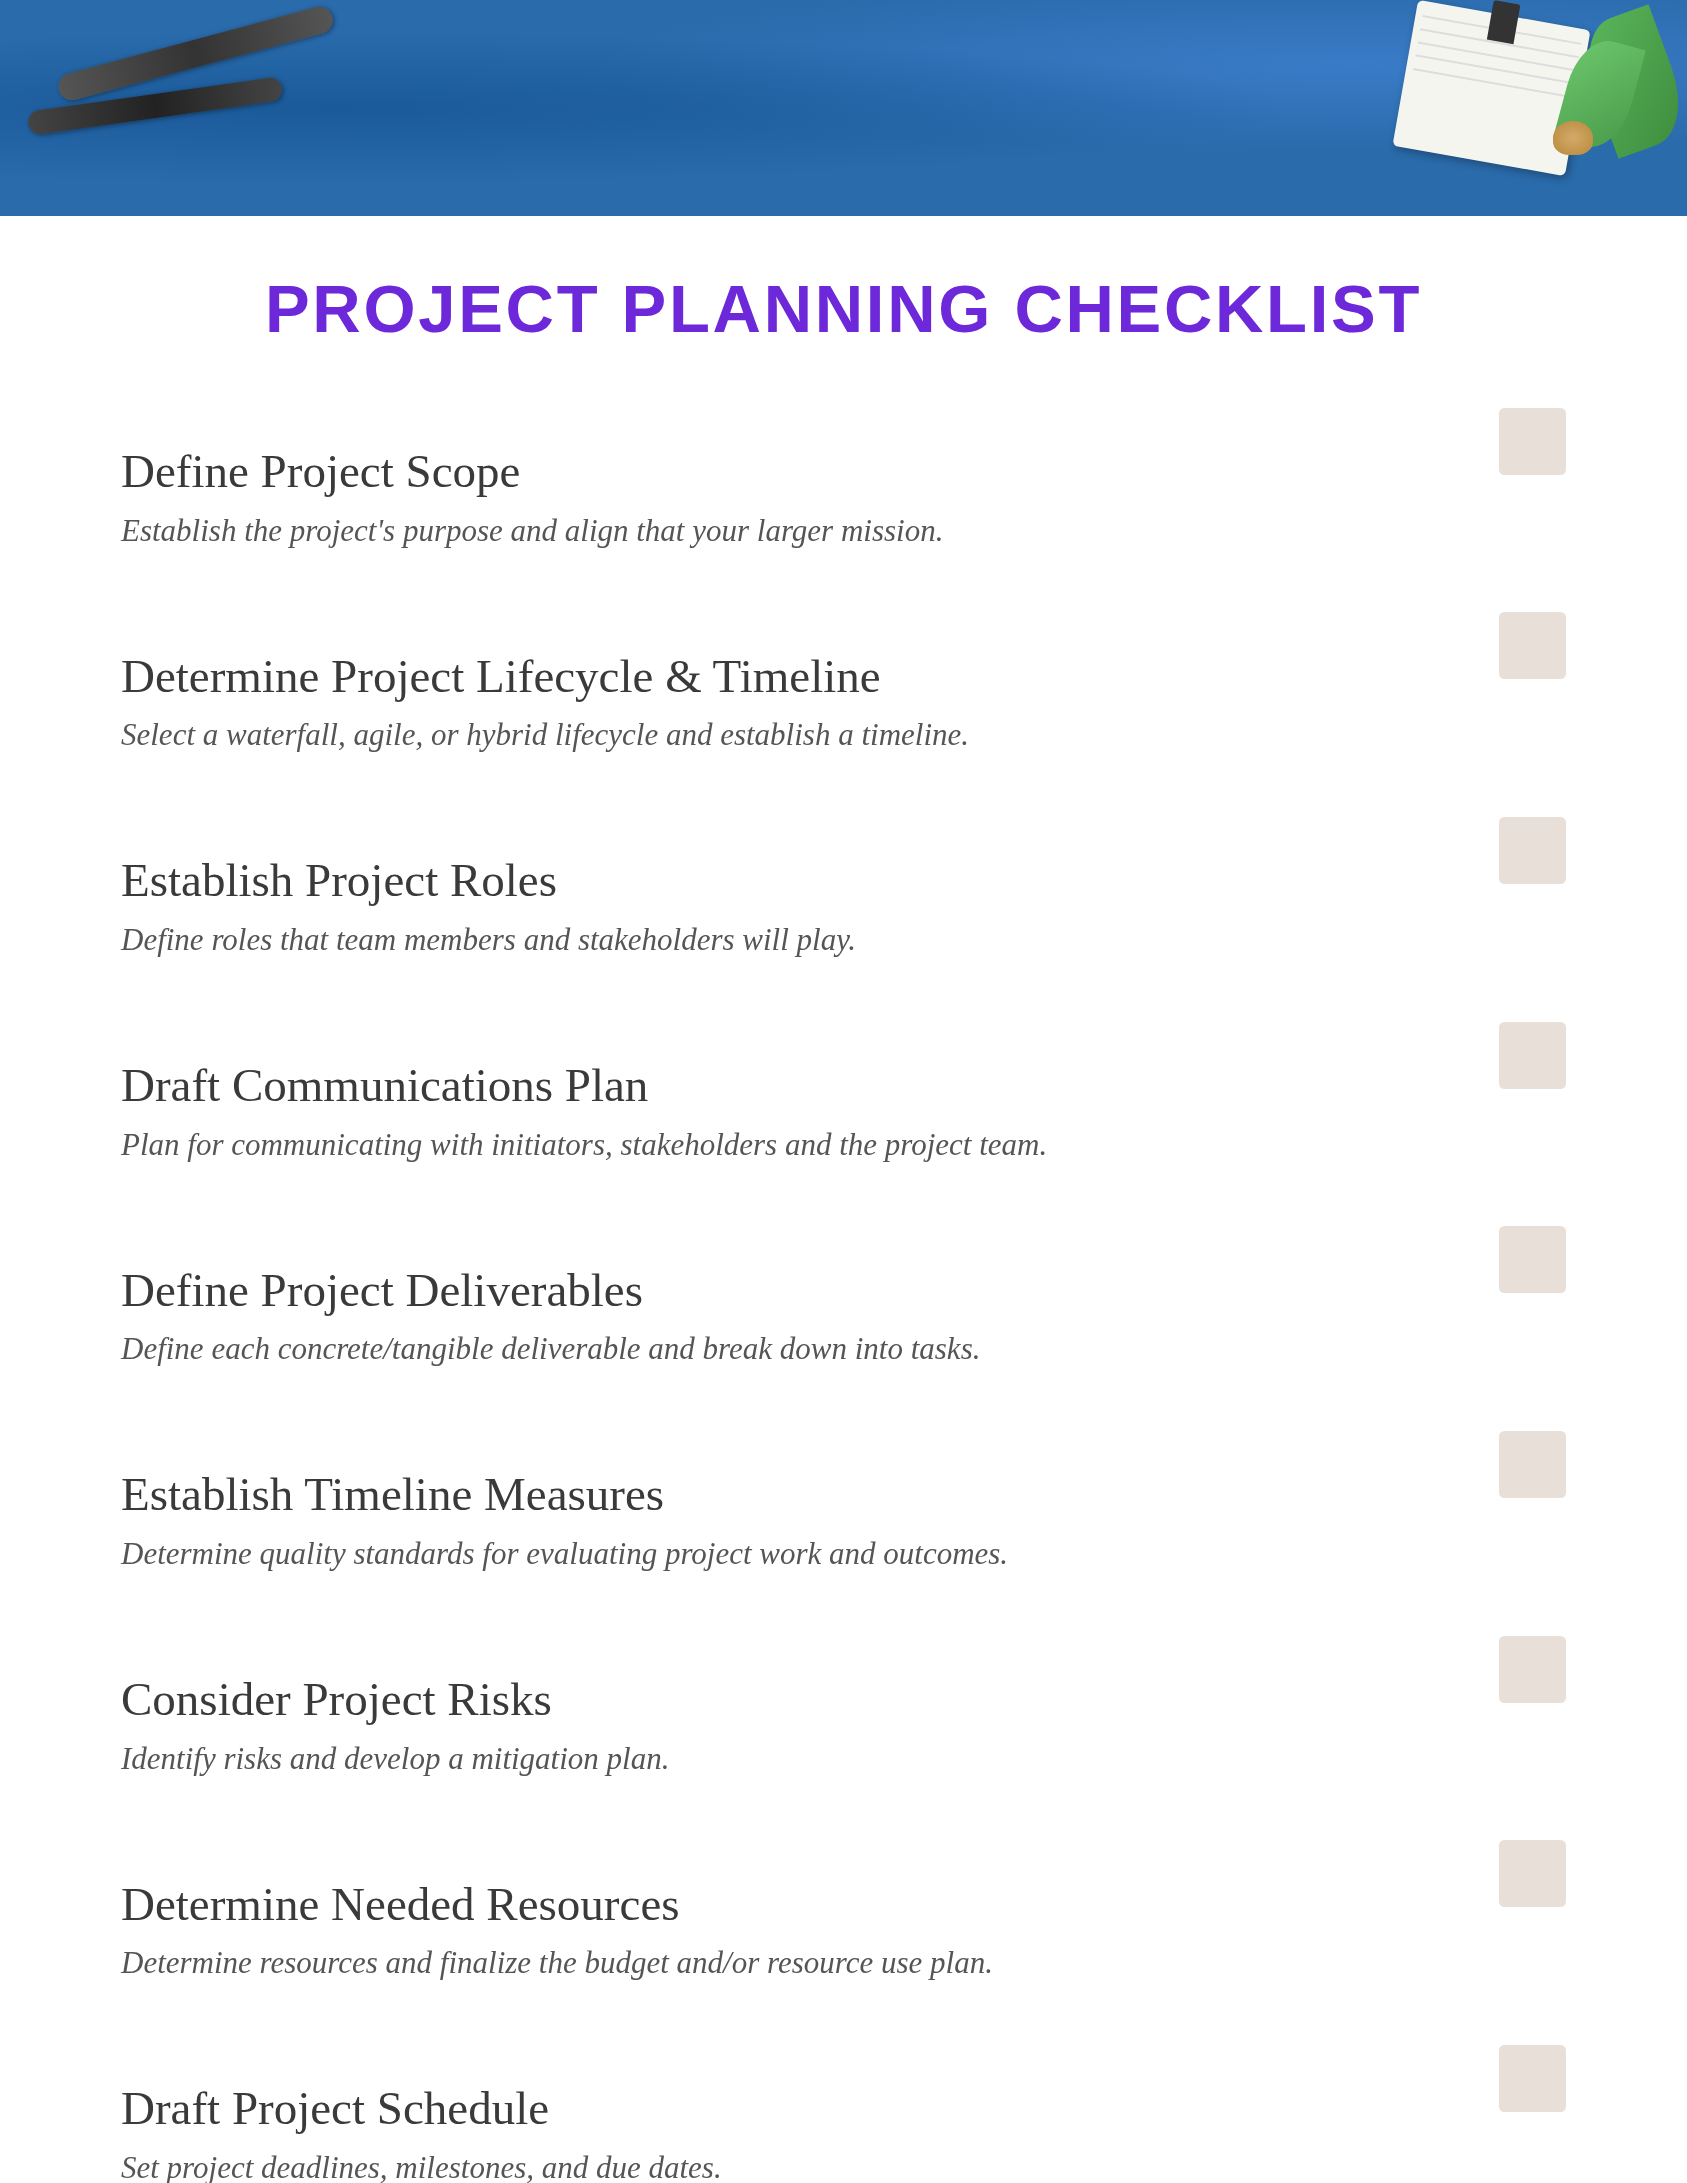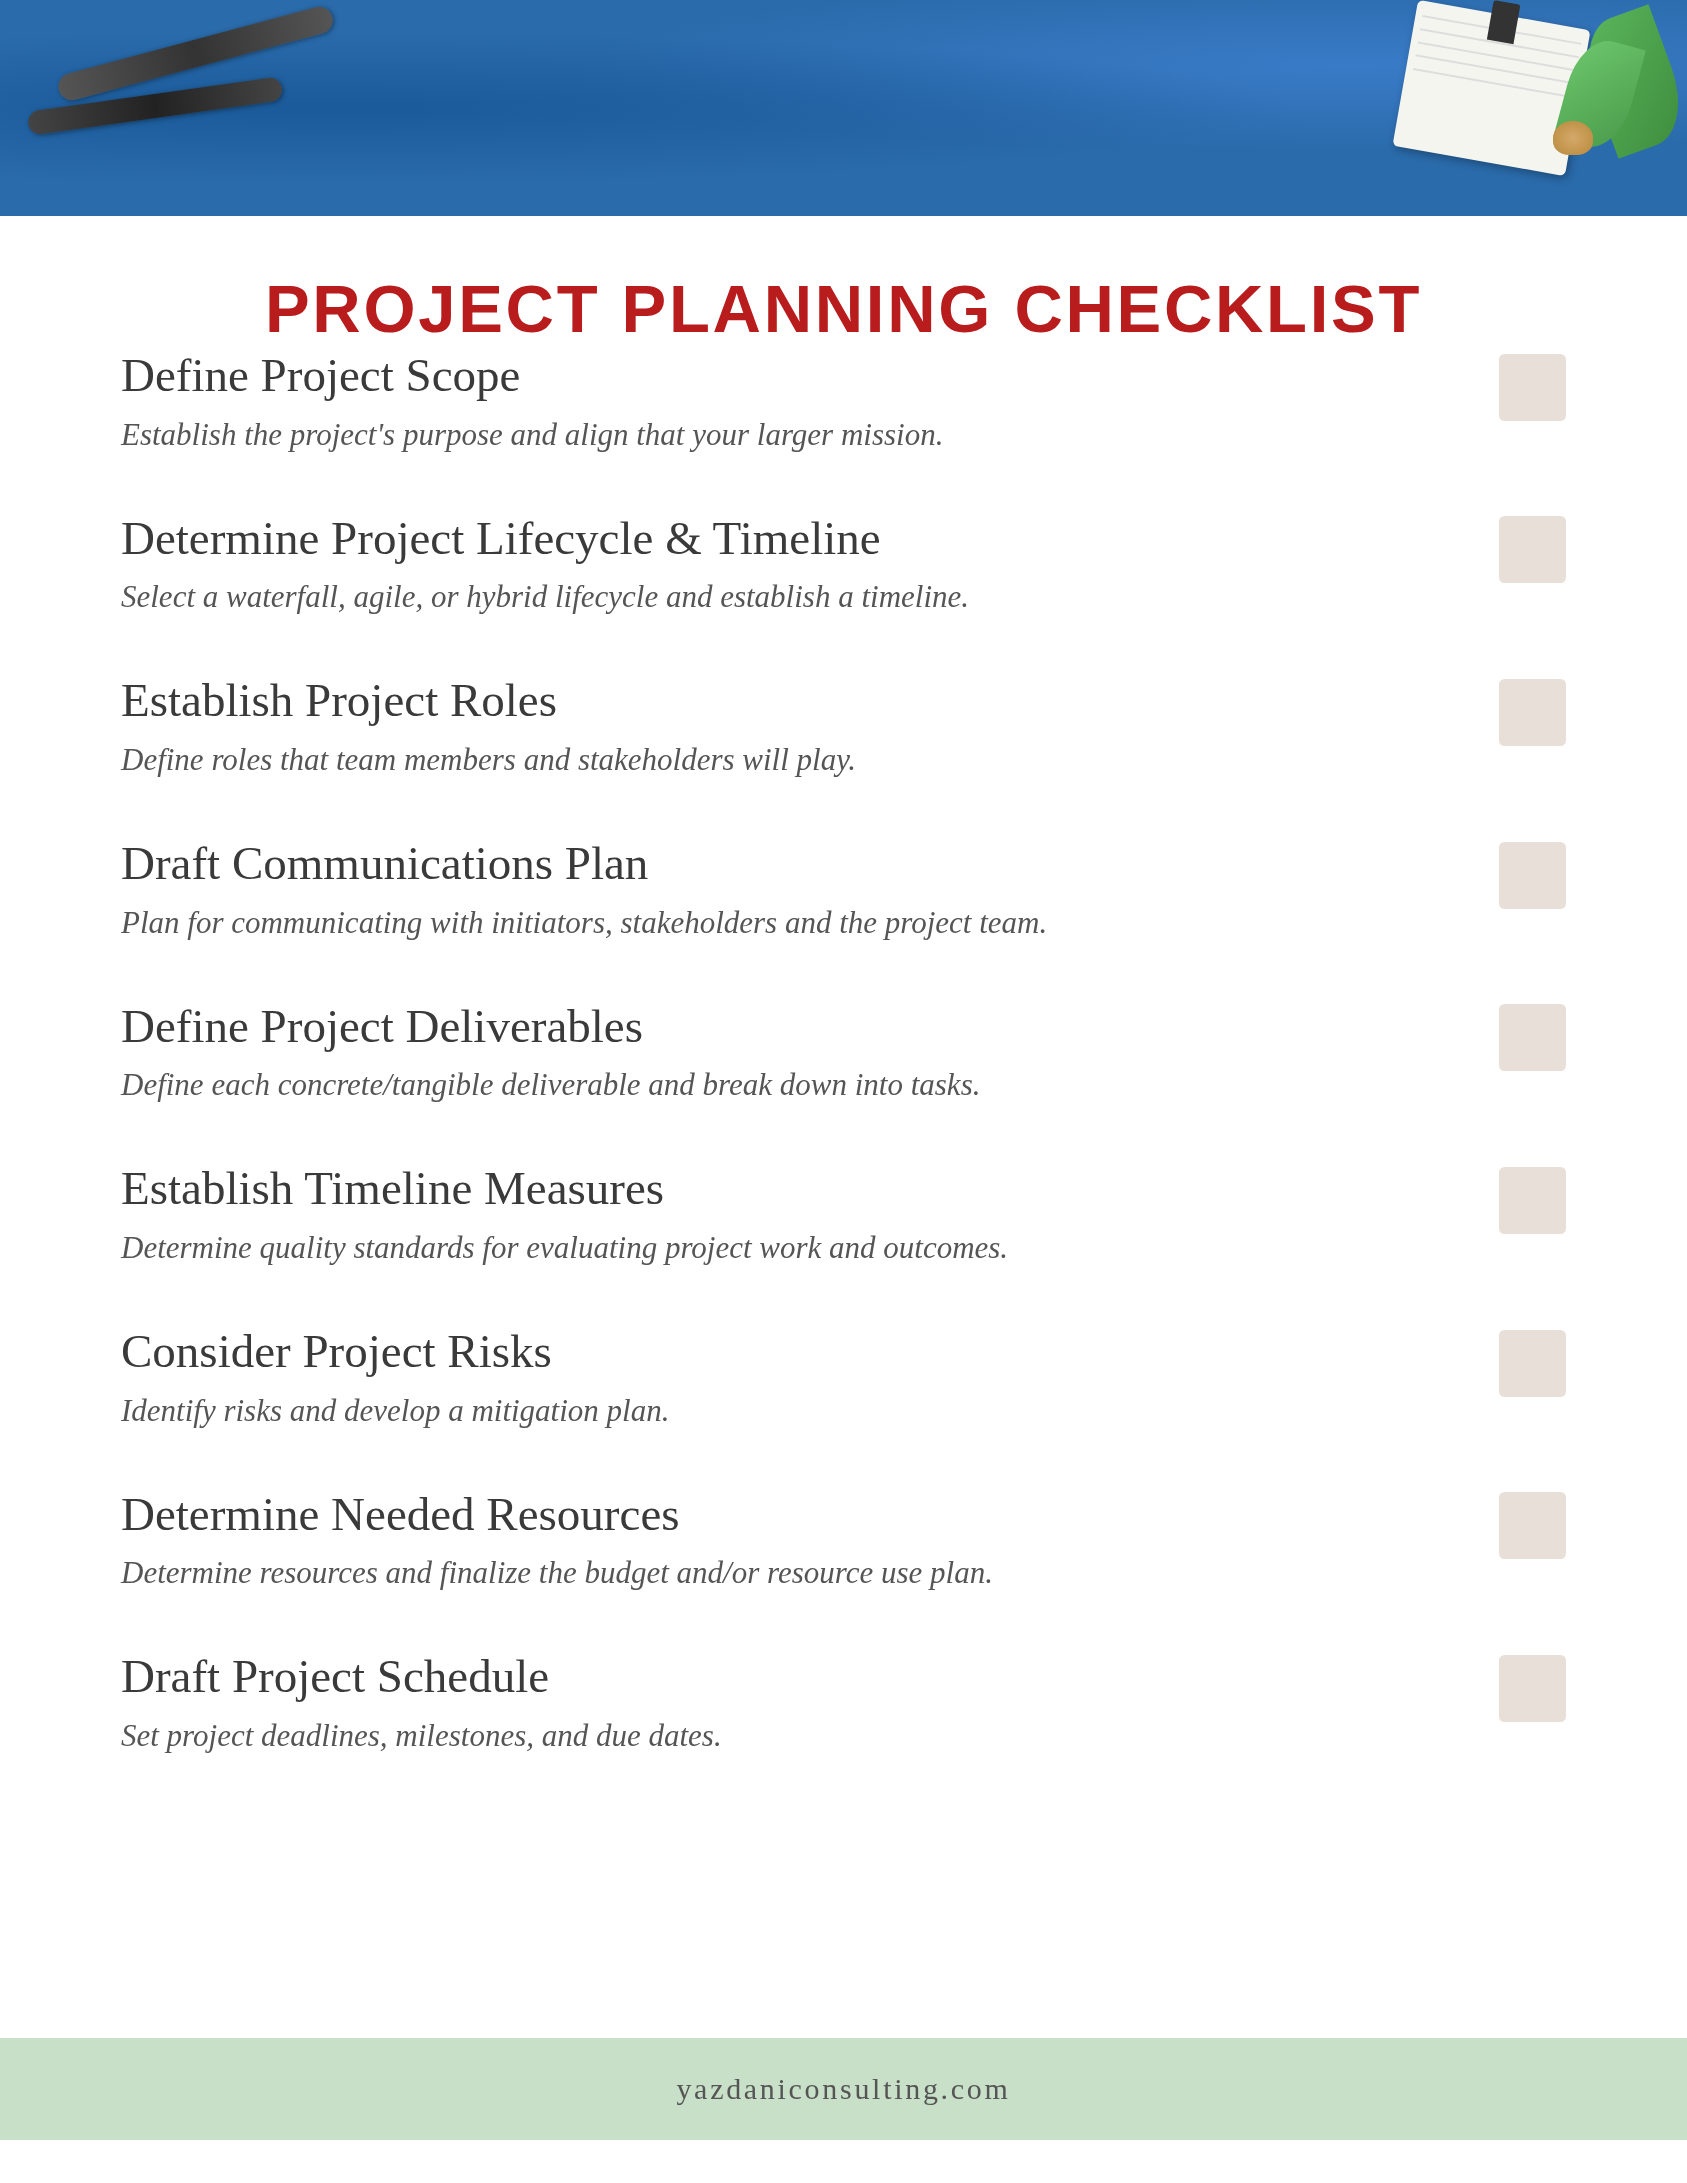--- a/index.html
+++ b/index.html
@@ -139,37 +139,39 @@
     .content-area {
       background: #ffffff;
       padding: 54px 121px 67px 121px;
       min-height: 1822px;
     }
 
     .page-title {
       font-family: Arial, Helvetica, sans-serif;
       font-size: 67px;
       font-weight: 900;
-      color: #b91c1c;
+      color: #6d28d9;
       text-align: center;
       letter-spacing: 2.7px;
+      margin-bottom: 54px;
       text-transform: uppercase;
     }
 
     .checklist-item {
       display: flex;
       align-items: flex-start;
       justify-content: space-between;
       margin-bottom: 40px;
       padding-bottom: 13.5px;
     }
 
     .item-text {
       flex: 1;
       padding-right: 54px;
+      margin-top: 42px;
     }
 
     .item-title {
       font-family: Georgia, serif;
       font-size: 47px;
       font-weight: 400;
       color: #3a3a3a;
       margin-bottom: 9.4px;
       line-height: 1.2;
     }

